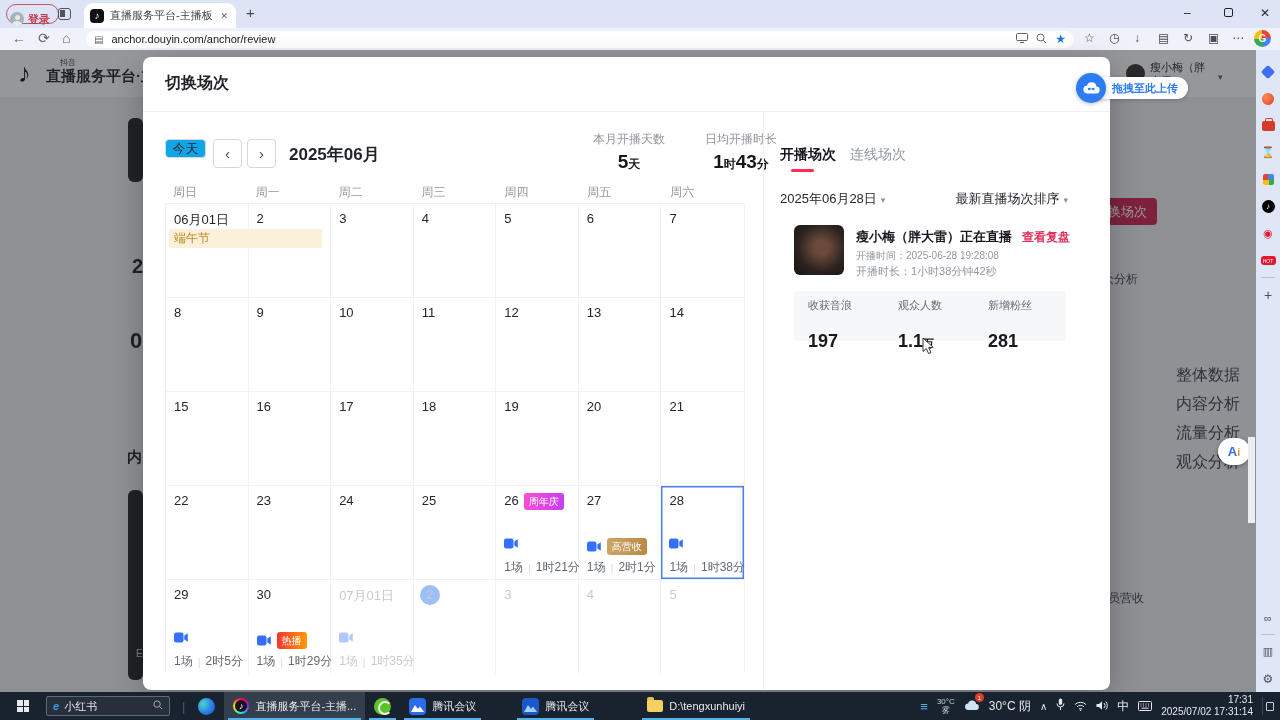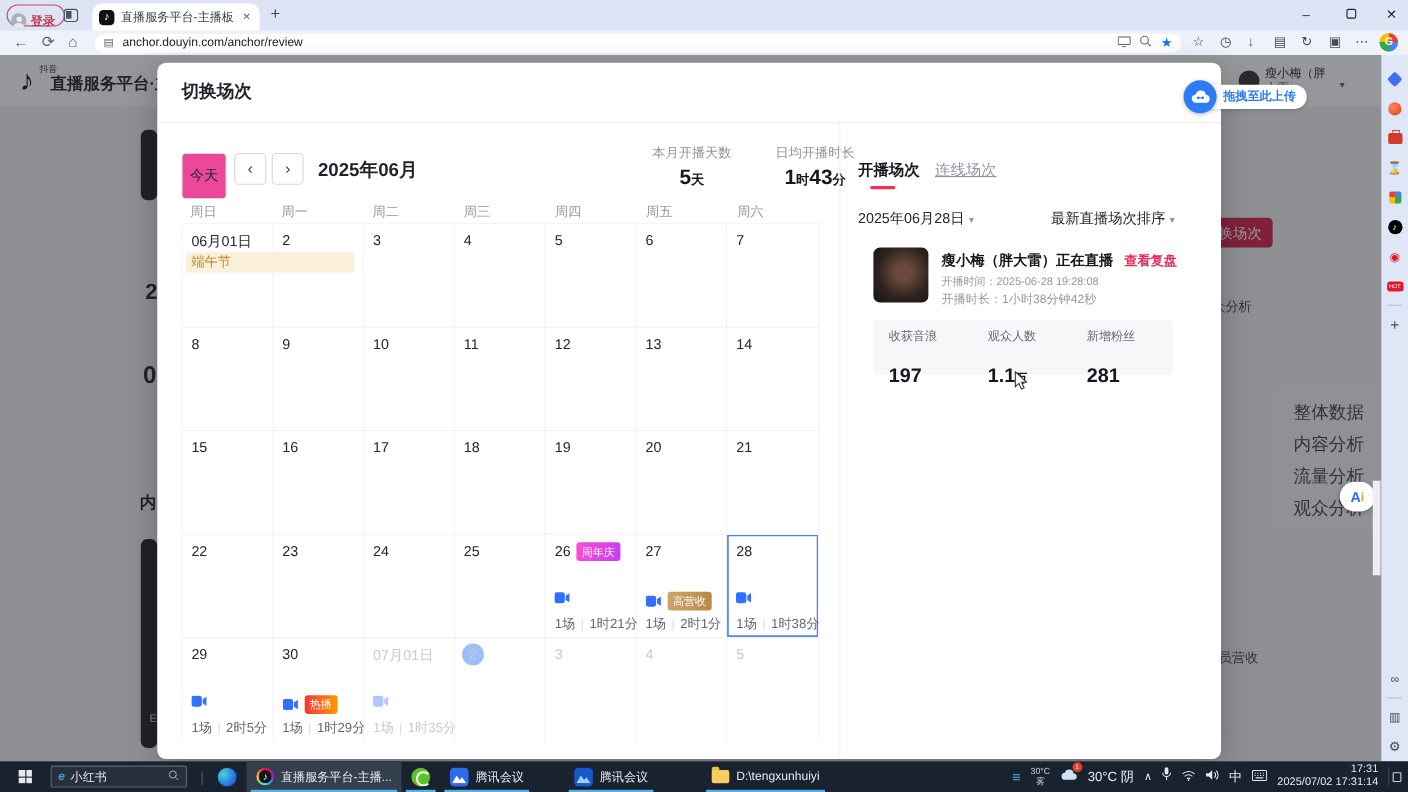--- a/index.html
+++ b/index.html
@@ -36,21 +36,21 @@
   .pill-ic{font-size:11px;color:#5f6368;}
   .tb-ic{position:absolute;top:3px;font-size:12px;color:#4a4d52;}
   .gavatar{position:absolute;left:1254px;top:2px;width:17px;height:17px;border-radius:50%;
     background:conic-gradient(#ea4335 0 25%,#4285f4 0 50%,#34a853 0 75%,#fbbc05 0);
     color:#fff;font-size:10px;font-weight:bold;display:flex;align-items:center;justify-content:center;}
 
   
   .page-bg{position:absolute;left:0;top:50px;width:1256px;height:642px;background:#f0f1f4;}
   .bg-header{position:absolute;left:0;top:0;width:1256px;height:47px;background:#fff;}
   .logo-note{position:absolute;left:18px;top:8px;font-size:26px;font-weight:bold;color:#0d0d12;}
-  .brand-sup{position:absolute;left:36px;top:7px;font-size:8px;color:#30343b;font-family:Liberation Serif, serif;}
+  .brand-sup{position:absolute;left:60px;top:7px;font-size:8px;color:#30343b;font-family:Liberation Serif, serif;}
   .brand{position:absolute;left:46px;top:17px;font-size:15px;font-weight:bold;color:#1f2329;white-space:nowrap;}
   .bg-avatar{position:absolute;left:1126px;top:14px;width:19px;height:19px;border-radius:50%;background:#3a2e2c;}
   .bg-username{position:absolute;left:1150px;top:10px;width:60px;font-size:11px;color:#23262c;line-height:14px;}
   .bg-caret{position:absolute;left:1218px;top:22px;font-size:9px;color:#5c6066;}
   .bg-switch-btn{position:absolute;left:1085px;top:148px;width:72px;height:27px;background:#d4204d;border-radius:4px;
     color:#fff;font-size:13px;display:flex;align-items:center;justify-content:center;}
   .bg-nav{position:absolute;left:1090px;top:221px;font-size:12px;color:#3e434b;white-space:nowrap;}
   .bg-menu-patch{position:absolute;left:1162px;top:303px;width:94px;height:128px;background:rgba(255,255,255,0.22);border-radius:4px;}
   .bg-anchor{position:absolute;left:1176px;font-size:16px;color:#3c4td;color:#3c4149;white-space:nowrap;}
   .bg-member{position:absolute;left:1096px;top:540px;font-size:12px;color:#3e434b;white-space:nowrap;}
@@ -63,22 +63,22 @@
   .ai-pill b{color:#e8a11c;font-size:11px;}
   .overlay{position:absolute;left:0;top:0;width:1256px;height:642px;background:rgba(32,35,41,0.47);z-index:2;}
   .scroll-thumb{position:absolute;left:1248px;top:387px;width:7px;height:86px;background:#eceef1;z-index:3;}
 
   
   .modal{position:absolute;left:143px;top:7px;width:967px;height:633px;background:#fff;border-radius:8px;
     z-index:5;box-shadow:0 8px 30px rgba(0,0,0,.25);}
   .m-title{position:absolute;left:22px;top:16px;font-size:16px;font-weight:bold;color:#1f2329;}
   .m-divider{position:absolute;left:0;top:54px;width:100%;height:1px;background:#edeff2;}
 
-  .c-today{position:absolute;left:22px;top:82px;width:41px;height:42px;border:1px solid #d5d8de;border-radius:4px;
-    font-size:13px;color:#23262c;display:flex;align-items:center;justify-content:center;background:#ec4899;}
+  .c-today{position:absolute;left:22px;top:82px;width:41px;height:19px;border:1px solid #d5d8de;border-radius:4px;
+    font-size:13px;color:#23262c;display:flex;align-items:center;justify-content:center;background:#0ea5e9;}
   .c-arrow{position:absolute;top:82px;width:29px;height:29px;border:1px solid #d5d8de;border-radius:4px;
     font-size:15px;color:#41464e;display:flex;align-items:center;justify-content:center;background:#fff;}
   .c-month{position:absolute;left:146px;top:86px;font-size:17px;font-weight:bold;color:#1f2329;}
   #month-stats{position:absolute;left:430px;top:74px;display:flex;}
   .mstat{width:112px;text-align:center;}
   .mstat-label{font-size:12px;color:#8f949e;}
   .mstat-value{margin-top:3px;color:#16181d;}
   .mstat-value .big{font-size:19px;font-weight:bold;}
   .mstat-value .unit{font-size:12px;font-weight:bold;}
 
@@ -105,21 +105,21 @@
   .sess-row{position:absolute;left:8px;top:52px;display:flex;align-items:center;gap:6px;}
   .vid-ic{display:block;}
   .vid-ic.faded{opacity:.38;}
   .counts{position:absolute;left:8px;top:73px;font-size:12px;color:#646a73;display:flex;gap:5px;align-items:center;white-space:nowrap;}
   .counts.faded{color:#c6cad2;}
   .counts .sep{color:#d9dce1;font-size:11px;}
 
   
   .panel{position:absolute;left:620px;top:55px;width:347px;height:578px;border-left:1px solid #f0f1f4;}
   .p-tab1{position:absolute;left:16px;top:34px;font-size:14px;font-weight:bold;color:#16181d;}
-  .p-tab2{position:absolute;left:86px;top:34px;font-size:14px;color:#9197a1;text-decoration:underline;}
+  .p-tab2{position:absolute;left:86px;top:34px;font-size:14px;color:#9197a1;}
   .p-underline{position:absolute;left:27px;top:57px;width:23px;height:3px;border-radius:2px;background:#fe2c55;}
   .p-date{position:absolute;left:16px;top:78px;font-size:13px;color:#23262c;}
   .p-sort{position:absolute;right:42px;top:78px;font-size:13px;color:#23262c;}
   .caret{font-size:9px;color:#8f949e;margin-left:4px;}
   .avatar{position:absolute;left:30px;top:113px;width:50px;height:50px;border-radius:6px;
     background:radial-gradient(circle at 55% 45%,#6b4a3a 0 18%,#2c2320 60%,#161312);}
   .c-title{position:absolute;left:92px;top:116px;font-size:13px;font-weight:bold;color:#16181d;}
   .c-replay{position:absolute;left:258px;top:117px;font-size:12px;color:#e0315b;font-weight:bold;}
   .c-meta1{position:absolute;left:92px;top:137px;font-size:10px;color:#9197a1;text-align:center;}
   .c-meta2{position:absolute;left:92px;top:152px;font-size:11px;color:#9197a1;}

